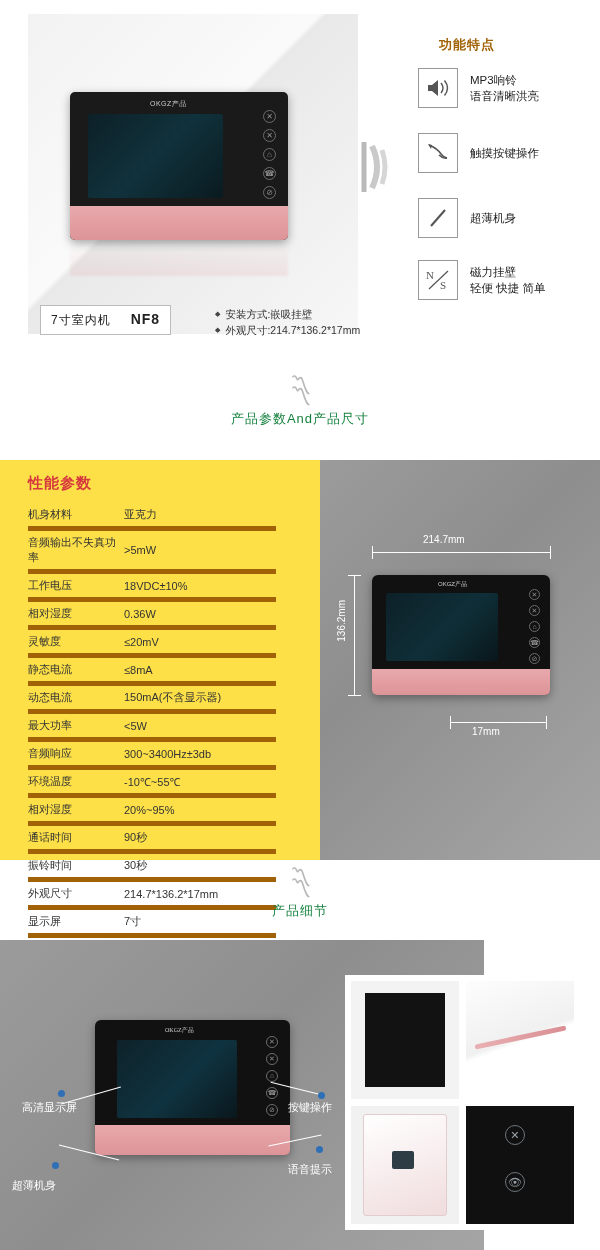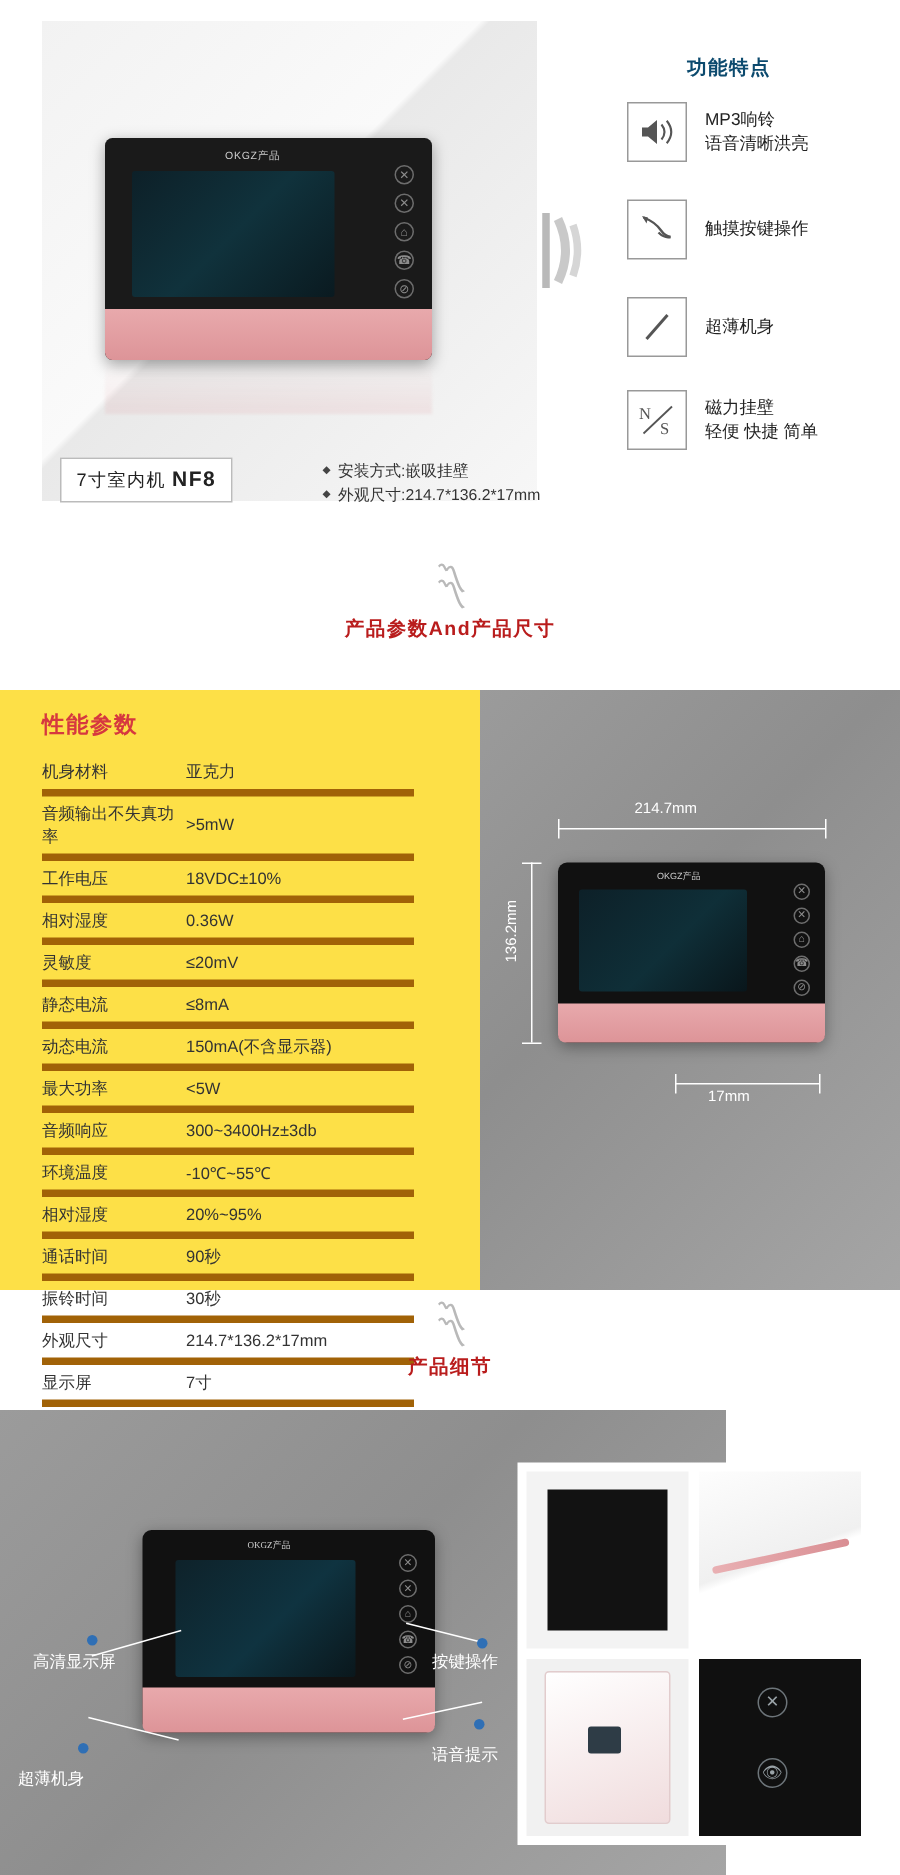--- a/index.html
+++ b/index.html
@@ -58,44 +58,44 @@
     filter: blur(1px);
     transform: scaleY(-1);
     opacity:.5;
   }
 
   .model-box {
     position:absolute; left:40px; top:305px;
     border:1px solid #bbb; padding:5px 10px; background:#fff;
     font-size:12px; letter-spacing:1px;
   }
-  .model-box b { font-size:14px; margin-left:4px; }
+  .model-box b { font-size:14px; margin-left:20px; }
   .hero-specs {
     position:absolute; left:215px; top:306px; font-size:10.5px; color:#333; line-height:16px;
   }
   .hero-specs div::before { content:"◆"; color:#444; font-size:7px; margin-right:5px; vertical-align:2px; }
 
   
   .big-arrow { position:absolute; left:360px; top:140px; width:30px; height:54px; }
 
   
   .feat-title {
-    position:absolute; left:458px; top:36px; font-size:13px; color:#0c4a6e; letter-spacing:1px; font-weight:bold;
+    position:absolute; left:439px; top:36px; font-size:13px; color:#a16207; letter-spacing:1px; font-weight:bold;
   }
   .feat-row { position:absolute; left:418px; display:flex; align-items:center; }
   .feat-box {
     width:40px; height:40px; border:1px solid #999; display:flex; align-items:center; justify-content:center;
     color:#555;
   }
   .feat-txt { margin-left:12px; font-size:11.5px; color:#222; line-height:16px; }
 
   
   .divider { position:absolute; width:600px; text-align:center; }
   .chev { color:#b9b9b9; font-size:22px; line-height:11px; letter-spacing:-1px; }
-  .div-label { font-size:13px; color:#b91c1c; letter-spacing:1px; margin-top:8px;font-weight:bold; }
+  .div-label { font-size:13px; color:#15803d; letter-spacing:1px; margin-top:8px; }
 
   
   .params {
     position:absolute; left:0; top:460px; width:320px; height:400px; background:#fde047;
   }
   .params h3 {
     margin:0; padding:14px 0 10px 28px; font-size:15px; color:#d6383f; font-weight:bold; letter-spacing:1px;
   }
   table.spec { border-collapse:collapse; margin-left:28px; width:248px; }
   table.spec td {

